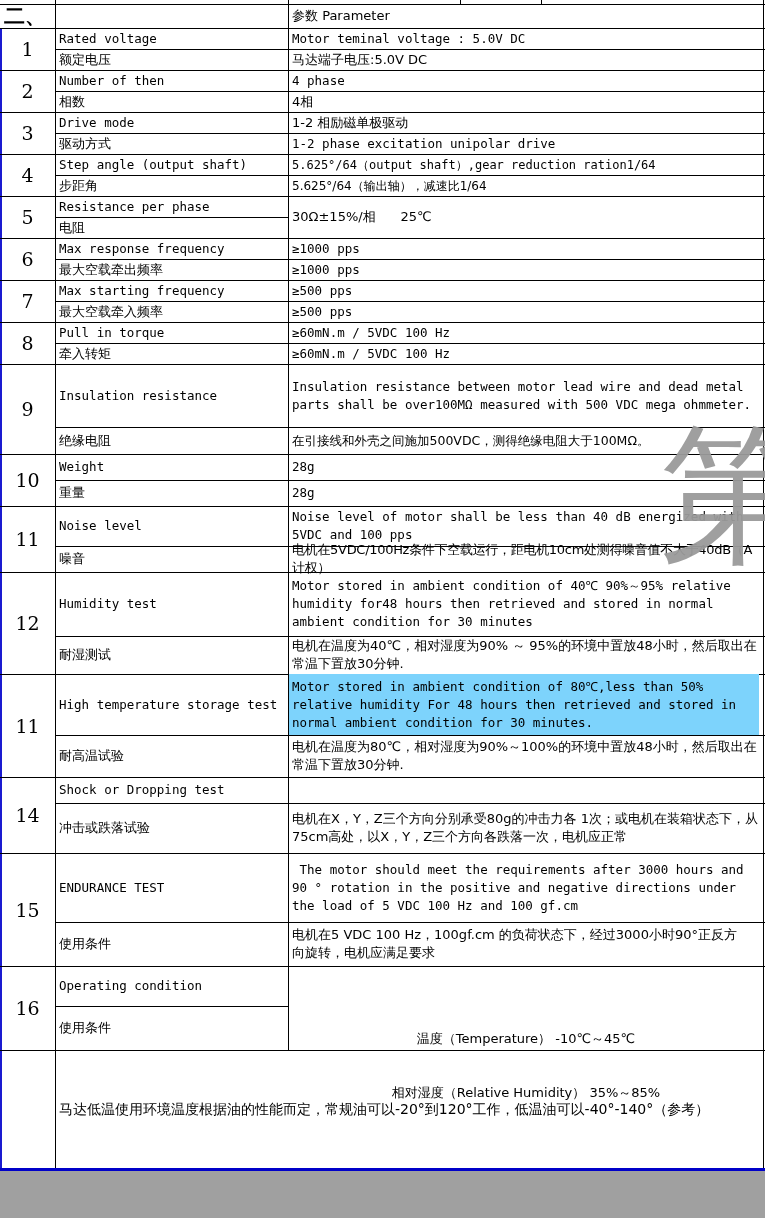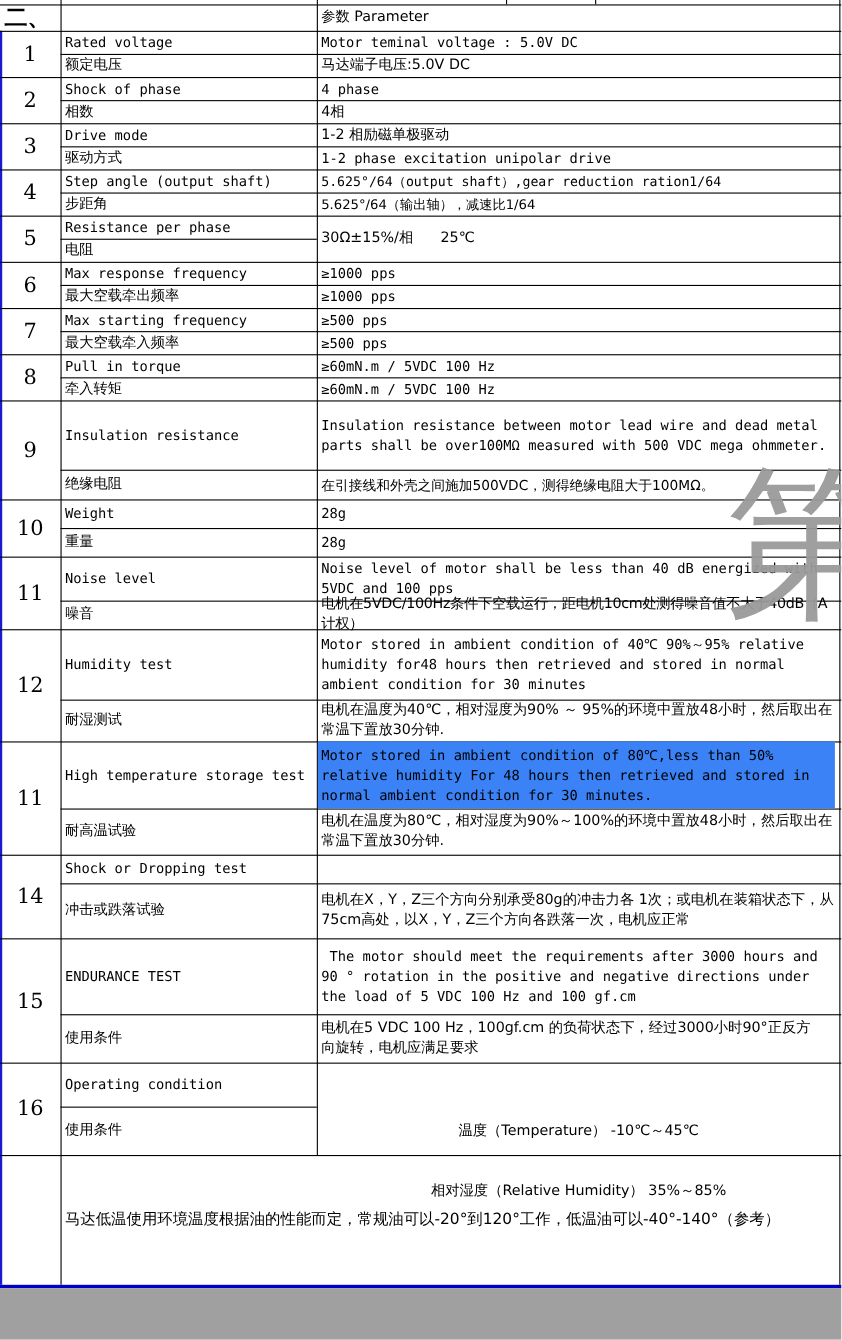--- a/index.html
+++ b/index.html
@@ -88,21 +88,21 @@
   <div class="cell hdr-num" style="left:0;top:4px;width:55px;height:24px">二、</div>
   <div class="cell hdr cjk" style="left:289px;top:4px;width:474px;height:24px">参数 Parameter</div>
 
   <div class="cell num" style="left:0;top:28px;width:55px;height:42px">1</div>
   <div class="cell cjk" style="left:56px;top:49px;width:232px;height:21px">额定电压</div>
   <div class="cell" style="left:56px;top:28px;width:232px;height:21px">Rated voltage</div>
   <div class="cell" style="left:289px;top:28px;width:474px;height:21px">Motor teminal voltage : 5.0V DC</div>
   <div class="cell cjk" style="left:289px;top:49px;width:474px;height:21px">马达端子电压:5.0V DC</div>
 
   <div class="cell num" style="left:0;top:70px;width:55px;height:42px">2</div>
-  <div class="cell" style="left:56px;top:70px;width:232px;height:21px">Shock of phase</div>
+  <div class="cell" style="left:56px;top:70px;width:232px;height:21px">Number of then</div>
   <div class="cell cjk" style="left:56px;top:91px;width:232px;height:21px">相数</div>
   <div class="cell" style="left:289px;top:70px;width:474px;height:21px">4 phase</div>
   <div class="cell cjk" style="left:289px;top:91px;width:474px;height:21px">4相</div>
 
   <div class="cell num" style="left:0;top:112px;width:55px;height:42px">3</div>
   <div class="cell" style="left:56px;top:112px;width:232px;height:21px">Drive mode</div>
   <div class="cell cjk" style="left:56px;top:133px;width:232px;height:21px">驱动方式</div>
   <div class="cell cjk" style="left:289px;top:112px;width:474px;height:21px">1-2 相励磁单极驱动</div>
   <div class="cell" style="left:289px;top:133px;width:474px;height:21px">1-2 phase excitation unipolar drive</div>
 
@@ -155,39 +155,39 @@
 
   <div class="cell num" style="left:0;top:572px;width:55px;height:102px">12</div>
   <div class="cell" style="left:56px;top:572px;width:232px;height:64px">Humidity test</div>
   <div class="cell cjk" style="left:56px;top:636px;width:232px;height:38px">耐湿测试</div>
   <div class="cell" style="left:289px;top:572px;width:474px;height:64px">Motor stored in ambient condition of 40℃ 90%～95% relative humidity for48 hours then retrieved and stored in normal ambient condition for 30 minutes</div>
   <div class="cell cjk" style="left:289px;top:636px;width:470px;height:38px">电机在温度为40℃，相对湿度为90% ～ 95%的环境中置放48小时，然后取出在常温下置放30分钟.</div>
 
   <div class="cell num" style="left:0;top:674px;width:55px;height:103px">11</div>
   <div class="cell" style="left:56px;top:674px;width:240px;height:61px;white-space:nowrap">High temperature storage test</div>
   <div class="cell cjk" style="left:56px;top:735px;width:232px;height:42px">耐高温试验</div>
-  <div class="cell" style="left:289px;top:674px;width:470px;height:61px;background:#3b82f6">Motor stored in ambient condition of 80℃,less than 50% relative humidity For 48 hours then retrieved and stored in normal ambient condition for 30 minutes.</div>
+  <div class="cell" style="left:289px;top:674px;width:470px;height:61px;background:#7dd3fc">Motor stored in ambient condition of 80℃,less than 50% relative humidity For 48 hours then retrieved and stored in normal ambient condition for 30 minutes.</div>
   <div class="cell cjk" style="left:289px;top:735px;width:474px;height:42px">电机在温度为80℃，相对湿度为90%～100%的环境中置放48小时，然后取出在常温下置放30分钟.</div>
 
   <div class="cell num" style="left:0;top:777px;width:55px;height:76px">14</div>
   <div class="cell" style="left:56px;top:777px;width:232px;height:26px">Shock or Dropping test</div>
   <div class="cell cjk" style="left:56px;top:803px;width:232px;height:50px">冲击或跌落试验</div>
   <div class="cell" style="left:289px;top:777px;width:474px;height:26px"></div>
   <div class="cell cjk" style="left:289px;top:803px;width:474px;height:50px">电机在X，Y，Z三个方向分别承受80g的冲击力各 1次；或电机在装箱状态下，从75cm高处，以X，Y，Z三个方向各跌落一次，电机应正常</div>
 
   <div class="cell num" style="left:0;top:853px;width:55px;height:113px">15</div>
   <div class="cell" style="left:56px;top:853px;width:232px;height:69px">ENDURANCE TEST</div>
   <div class="cell cjk" style="left:56px;top:922px;width:232px;height:44px">使用条件</div>
   <div class="cell" style="left:289px;top:853px;width:474px;height:69px"> The motor should meet the requirements after 3000 hours and 90 ° rotation in the positive and negative directions under the load of 5 VDC 100 Hz and 100 gf.cm</div>
   <div class="cell cjk" style="left:289px;top:922px;width:460px;height:44px">电机在5 VDC 100 Hz，100gf.cm 的负荷状态下，经过3000小时90°正反方向旋转，电机应满足要求</div>
 
   <div class="cell num" style="left:0;top:966px;width:55px;height:84px">16</div>
   <div class="cell" style="left:56px;top:966px;width:232px;height:40px">Operating condition</div>
   <div class="cell cjk" style="left:56px;top:1006px;width:232px;height:44px">使用条件</div>
-  <div class="cell center multi cjk" style="left:289px;top:966px;width:474px;height:84px;padding-top:18px">
+  <div class="cell center multi cjk" style="left:289px;top:966px;width:474px;height:84px;padding-top:28px">
     <div>温度（Temperature） -10℃～45℃</div>
     <div>相对湿度（Relative Humidity） 35%～85%</div>
   </div>
 
   <div class="cell cjk" style="left:56px;top:1050px;width:704px;height:118px;font-size:14px;line-height:21px">马达低温使用环境温度根据油的性能而定，常规油可以-20°到120°工作，低温油可以-40°-140°（参考）</div>
 
   <div class="watermark">第</div>
 </div>
 
 <div class="bluebar"></div>

